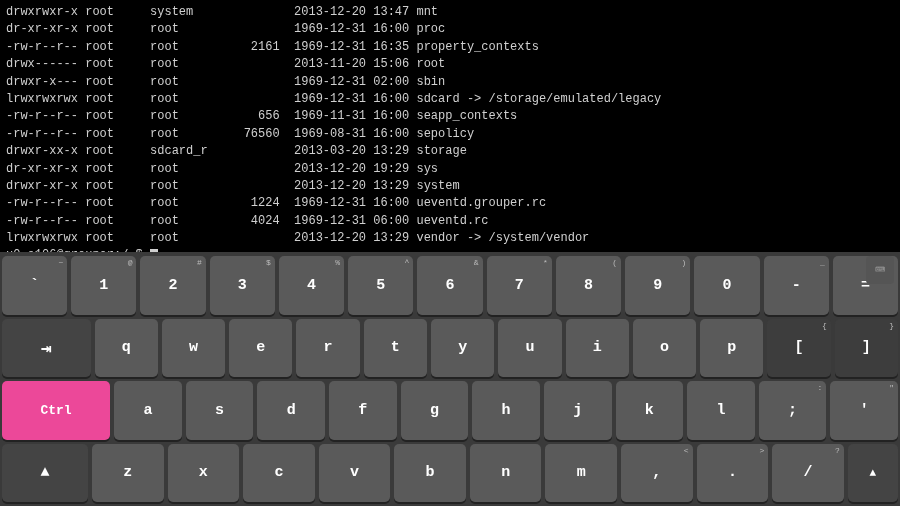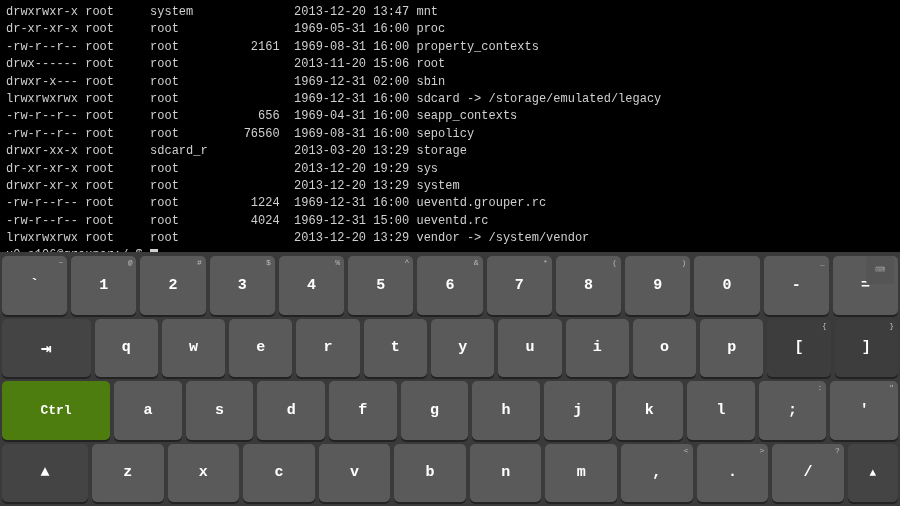--- a/index.html
+++ b/index.html
@@ -85,21 +85,21 @@
 
     
     #row1 .key { flex: 1; }
 
     
     #row2 .key { flex: 1; }
     #row2 .key-tab { flex: 1.4; background: #444; font-size: 18px; }
 
     
     #row3 .key { flex: 1; }
-    #row3 .key-ctrl { flex: 1.6; background: #4d7c0f; font-size: 13px; }
+    #row3 .key-ctrl { flex: 1.6; background: #ec4899; font-size: 13px; }
 
     
     #row4 .key { flex: 1; }
     #row4 .key-shift-l { flex: 1.2; background: #444; }
     #row4 .key-shift-r { flex: 0.7; background: #444; font-size: 11px; }
 
     
     .key-bracket { background: #3d3d3d; }
 
     
@@ -118,32 +118,32 @@
       background: #d0d0d0;
       width: 8px;
       height: 13px;
       vertical-align: middle;
     }
   </style>
 </head>
 <body>
 
 <div id="terminal"><span>drwxrwxr-x root     system              2013-12-20 13:47 mnt</span>
-<span>dr-xr-xr-x root     root                1969-05-31 16:00 proc</span>
-<span>-rw-r--r-- root     root          2161  1969-08-31 16:00 property_contexts</span>
+<span>dr-xr-xr-x root     root                1969-12-31 16:00 proc</span>
+<span>-rw-r--r-- root     root          2161  1969-12-31 16:35 property_contexts</span>
 <span>drwx------ root     root                2013-11-20 15:06 root</span>
 <span>drwxr-x--- root     root                1969-12-31 02:00 sbin</span>
 <span>lrwxrwxrwx root     root                1969-12-31 16:00 sdcard -&gt; /storage/emulated/legacy</span>
-<span>-rw-r--r-- root     root           656  1969-04-31 16:00 seapp_contexts</span>
+<span>-rw-r--r-- root     root           656  1969-11-31 16:00 seapp_contexts</span>
 <span>-rw-r--r-- root     root         76560  1969-08-31 16:00 sepolicy</span>
 <span>drwxr-xx-x root     sdcard_r            2013-03-20 13:29 storage</span>
 <span>dr-xr-xr-x root     root                2013-12-20 19:29 sys</span>
 <span>drwxr-xr-x root     root                2013-12-20 13:29 system</span>
 <span>-rw-r--r-- root     root          1224  1969-12-31 16:00 ueventd.grouper.rc</span>
-<span>-rw-r--r-- root     root          4024  1969-12-31 15:00 ueventd.rc</span>
+<span>-rw-r--r-- root     root          4024  1969-12-31 06:00 ueventd.rc</span>
 <span>lrwxrwxrwx root     root                2013-12-20 13:29 vendor -&gt; /system/vendor</span>
 <span>u0_a106@grouper:/ $ </span><span class="cursor"></span></div>
 
 <div id="keyboard">
   <div id="keyboard-logo">⌨</div>
 
 <div class="kb-row" id="row1">
       <div class="key">
         <span>`</span>
         <span class="sub-char">~</span>

